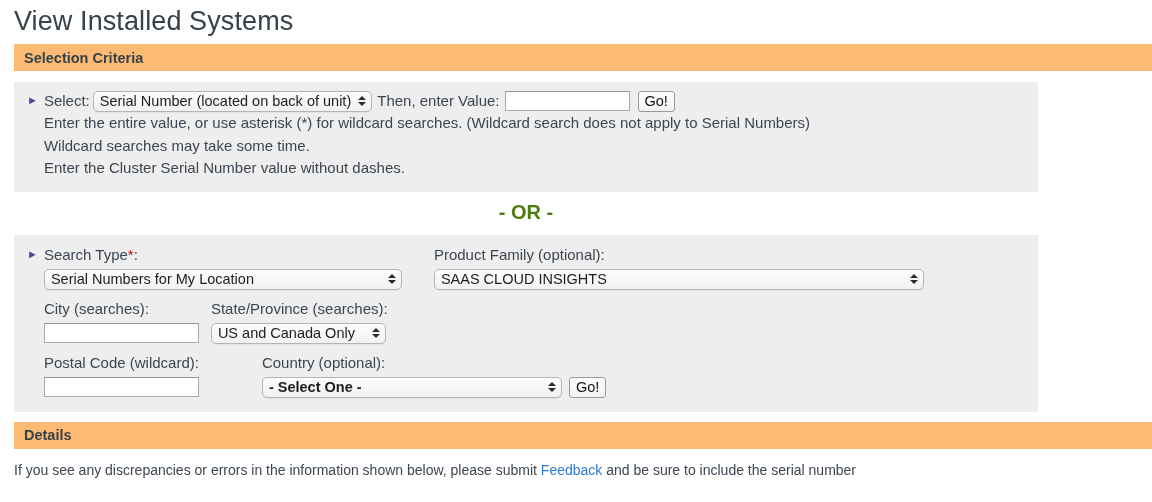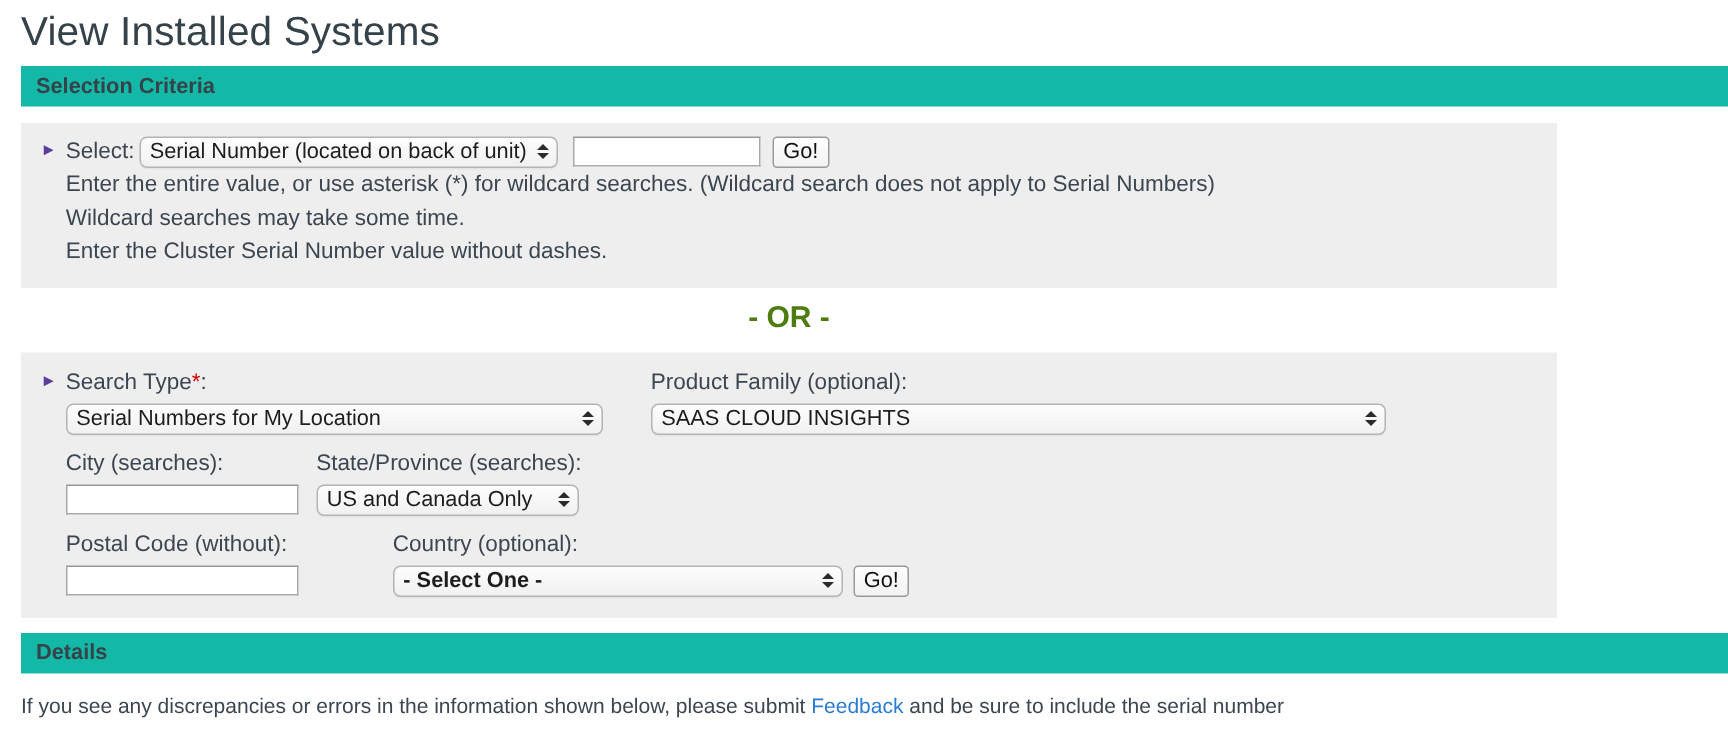--- a/index.html
+++ b/index.html
@@ -28,21 +28,21 @@
     font-weight: 400;
     color: #36424a;
     letter-spacing: 0.1px;
     margin: 0;
     padding: 4px 0 0 14px;
     line-height: 34px;
   }
 
   
   .section-bar {
-    background: #14b8a6;
+    background: #fdba74;
     margin-left: 14px;
     margin-right: 0;
     height: 27px;
     display: flex;
     align-items: center;
     padding-left: 10px;
     box-sizing: border-box;
     font-size: 14.5px;
     font-weight: 700;
     color: #36424a;
@@ -243,20 +243,21 @@
           <span class="lbl">Select:</span>
 
           <span class="sel sel-serial">
             <span>Serial Number (located on back of unit)</span>
             <span class="chev">
               <span class="up"></span>
                 <span class="dn"></span>
             </span>
           </span>
 
+          <span class="lbl">Then, enter Value:</span>
 
           <input class="txt txt-value" type="text" value="" style="">
 
           <span class="btn">Go!</span>
         </div>
 
         <div class="note" style="padding-left:0">Enter the entire value, or use asterisk (*) for wildcard searches. (Wildcard search does not apply to Serial Numbers)</div>
         <div class="note" style="padding-left:0">Wildcard searches may take some time.</div>
         <div class="note" style="padding-left:0">Enter the Cluster Serial Number value without dashes.</div>
 
@@ -316,21 +317,21 @@
                   <span class="up"></span>
                     <span class="dn"></span>
                 </span>
               </span>
             </div>
           </div>
         </div>
 
         <div class="grid-row" style="margin-top:8px">
           <div class="postal-col">
-            <div class="fieldlabel">Postal Code (without):</div>
+            <div class="fieldlabel">Postal Code (wildcard):</div>
             <div class="gap2">
               <input class="txt txt-postal" type="text" value="" style="">
             </div>
           </div>
 
           <div class="country-col">
             <div class="fieldlabel">Country (optional):</div>
             <div class="gap2 inline-group">
               <span class="sel sel-country">
                 <span>- Select One -</span>

